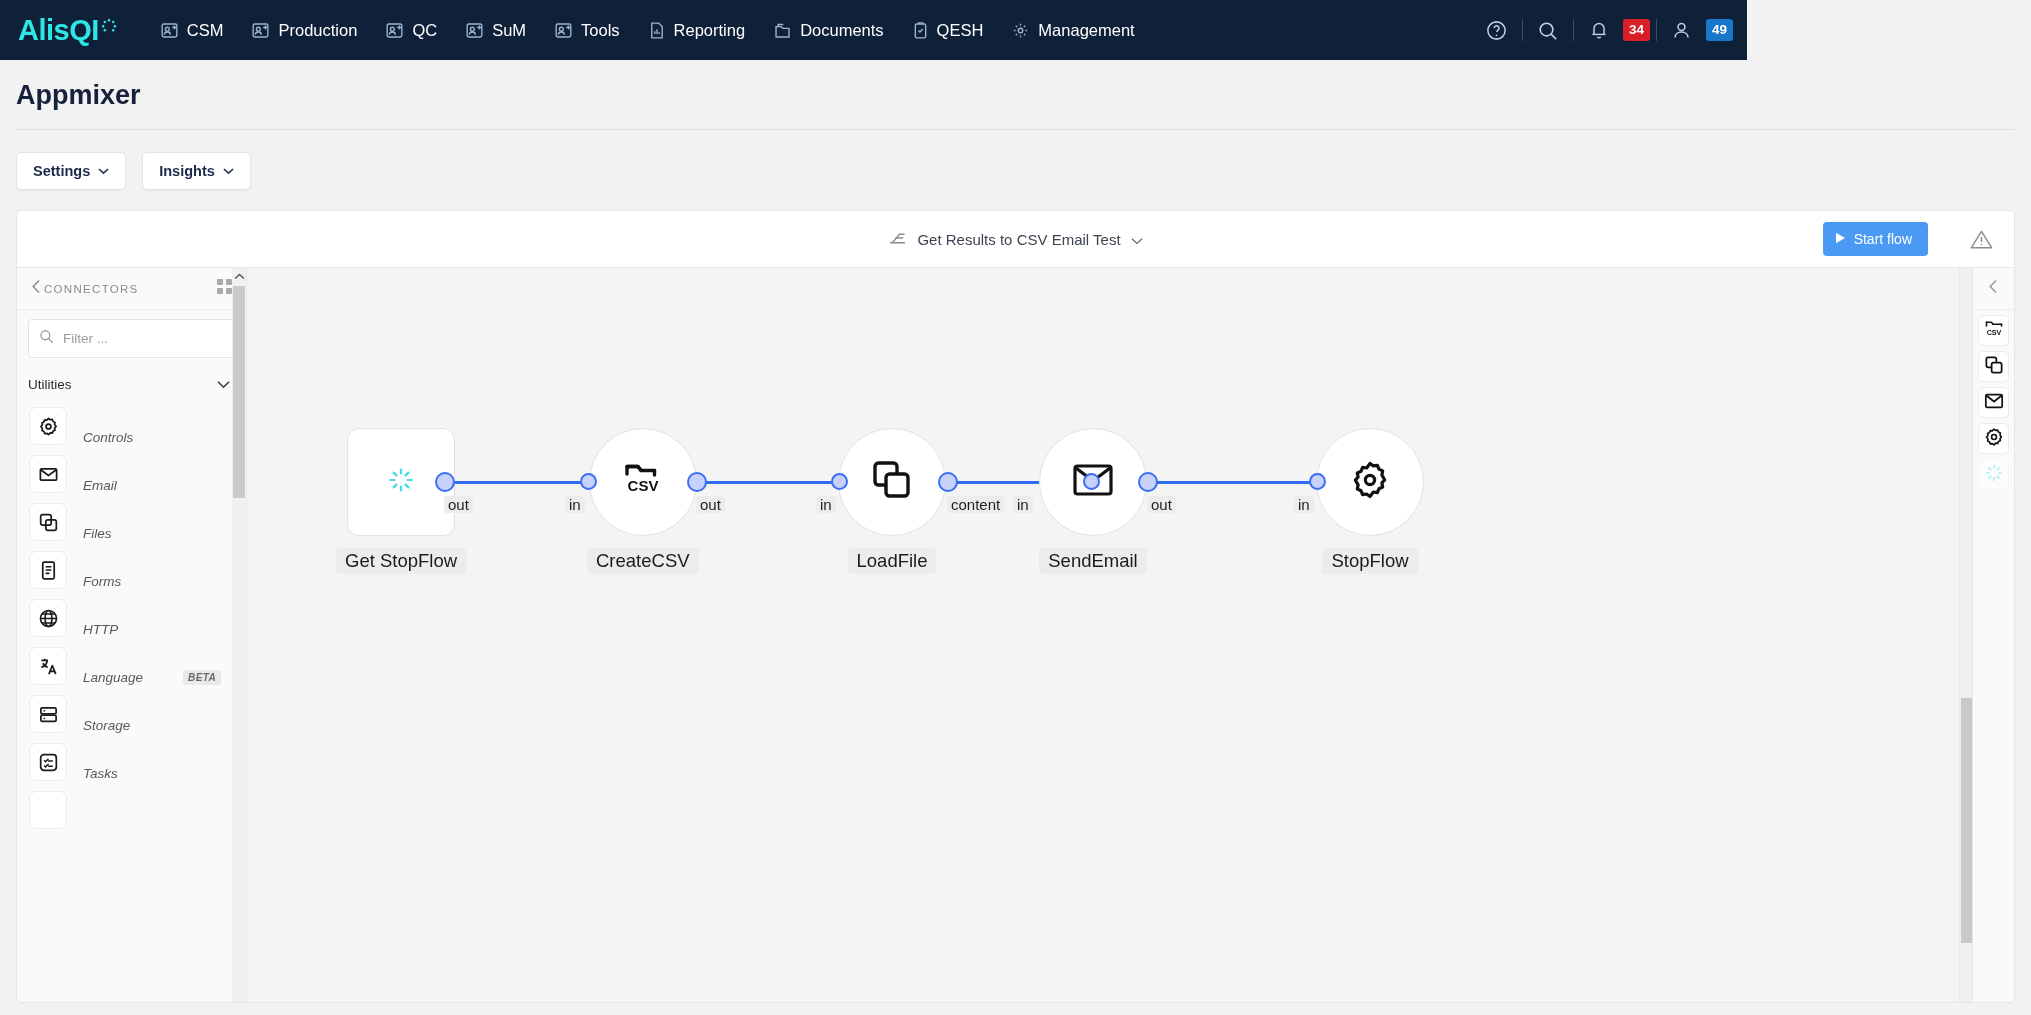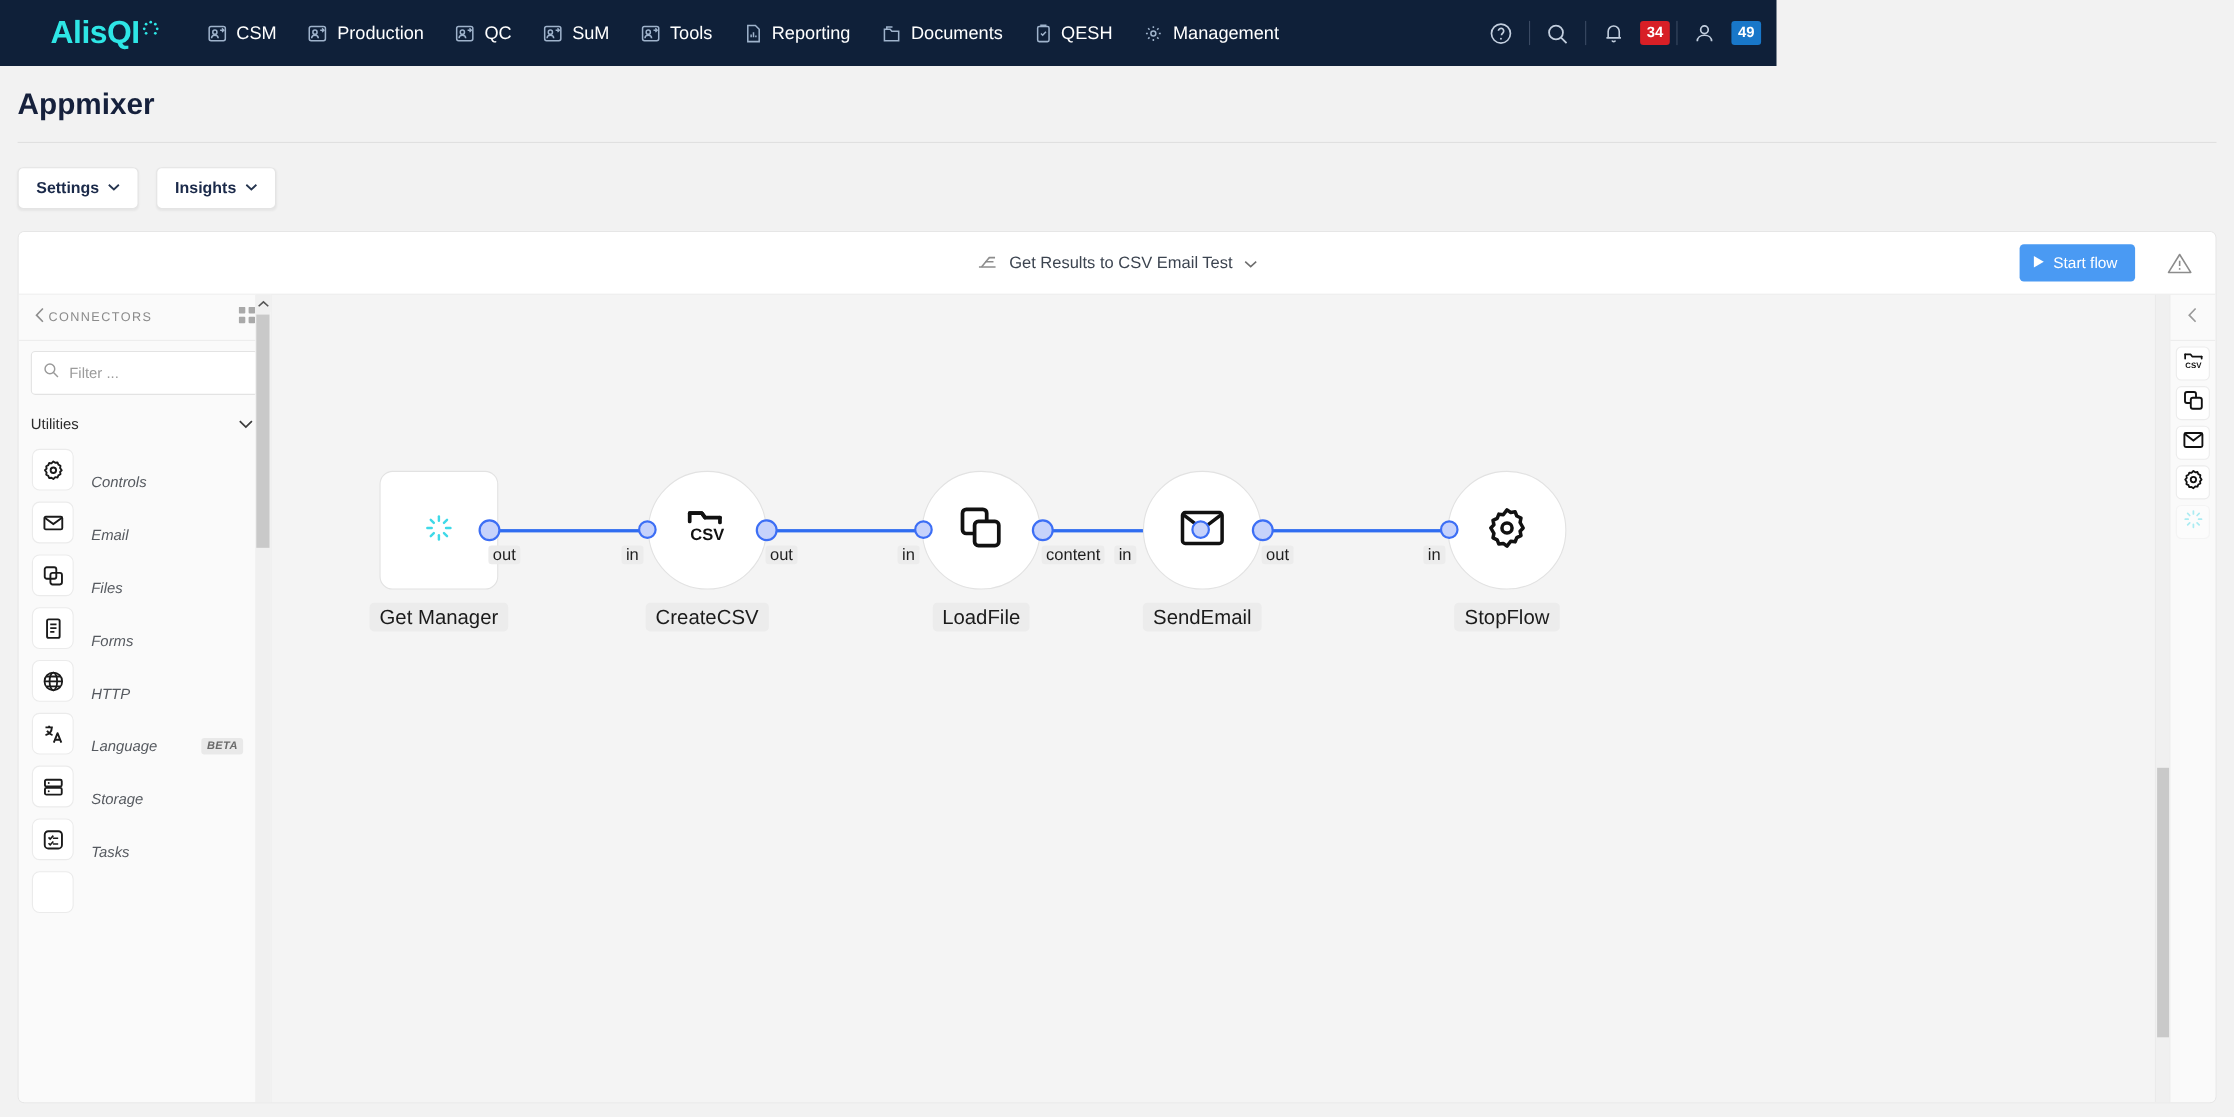--- a/index.html
+++ b/index.html
@@ -5,25 +5,24 @@
   * { box-sizing: border-box; margin: 0; padding: 0; }
   html, body {
     width: 2031px; height: 1015px;
     font-family: "Liberation Sans", sans-serif;
     background: #f2f2f2;
     overflow: hidden;
   }
 
   
   .navbar {
-    height: 60px; width: 1615px;
+    height: 60px; width: 1747px;
     background: #0f2039;
     display: flex; align-items: center;
     position: relative;
-    padding-left: 28px;
   }
   .logo-wrap { display: flex; align-items: flex-start; padding-left: 18px; padding-right: 28px; }
   .logo-text {
     color: #2ee6e6; font-size: 29px; font-weight: bold;
     letter-spacing: -0.5px; line-height: 1;
   }
   .logo-spark { position: relative; width: 18px; height: 18px; margin-left: 1px; margin-top: 2px; }
   .nav-items { display: flex; align-items: center; gap: 0px; }
   .nav-item {
     display: flex; align-items: center; gap: 8px;
@@ -81,21 +80,21 @@
   .panel-topbar {
     height: 57px; border-bottom: 1px solid #eaeaea;
     display: flex; align-items: center; justify-content: center;
     position: relative; background: #fff; flex: none;
   }
   .flow-title {
     display: flex; align-items: center; gap: 10px;
     font-size: 15px; color: #3c4450; cursor: pointer;
   }
   .start-flow-btn {
-    position: absolute; right: 73px; top: 11px;
+    position: absolute; right: 86px; top: 11px;
     background: #4a9af3; color: #fff; border: none; border-radius: 4px;
     padding: 9px 16px 9px 12px; font-size: 14px; cursor: pointer;
     display: flex; align-items: center; gap: 8px;
   }
   .warn-btn {
     position: absolute; right: 20px; top: 16px; cursor: pointer;
   }
 
   .panel-body { flex: 1; display: flex; position: relative; min-height: 0; }
 
@@ -593,21 +592,21 @@
                 <path d="M2.5 13h4"></path>
                   <path d="M19.5 13h4"></path>
                 <path d="M5.6 5.6l2.8 2.8"></path>
                   <path d="M17.6 17.6l2.8 2.8"></path>
                 <path d="M20.4 5.6l-2.8 2.8"></path>
                   <path d="M8.4 17.6l-2.8 2.8"></path>
               </g>
             </svg>
           </span>
         </div>
-        <div class="node-label">Get Manager</div>
+        <div class="node-label">Get StopFlow</div>
       </div>
       <div class="port big" style="left:188px; top:204px;"></div>
       <div class="port-label" style="left:197px; top:228px;">out</div>
 
       <div class="node" style="left:340px; top:160px;">
         <div class="node-shape circle">
           <span>
             <svg width="44" height="40" viewBox="0 0 44 40">
               <path d="M6 14V6.5h11l3 4h0" fill="none" stroke="#111" stroke-width="3.4" stroke-linejoin="round" stroke-linecap="round"></path>
               <path d="M6 6.5h11l3 4h13.5" fill="none" stroke="#111" stroke-width="3.4" stroke-linejoin="round" stroke-linecap="round"></path>

